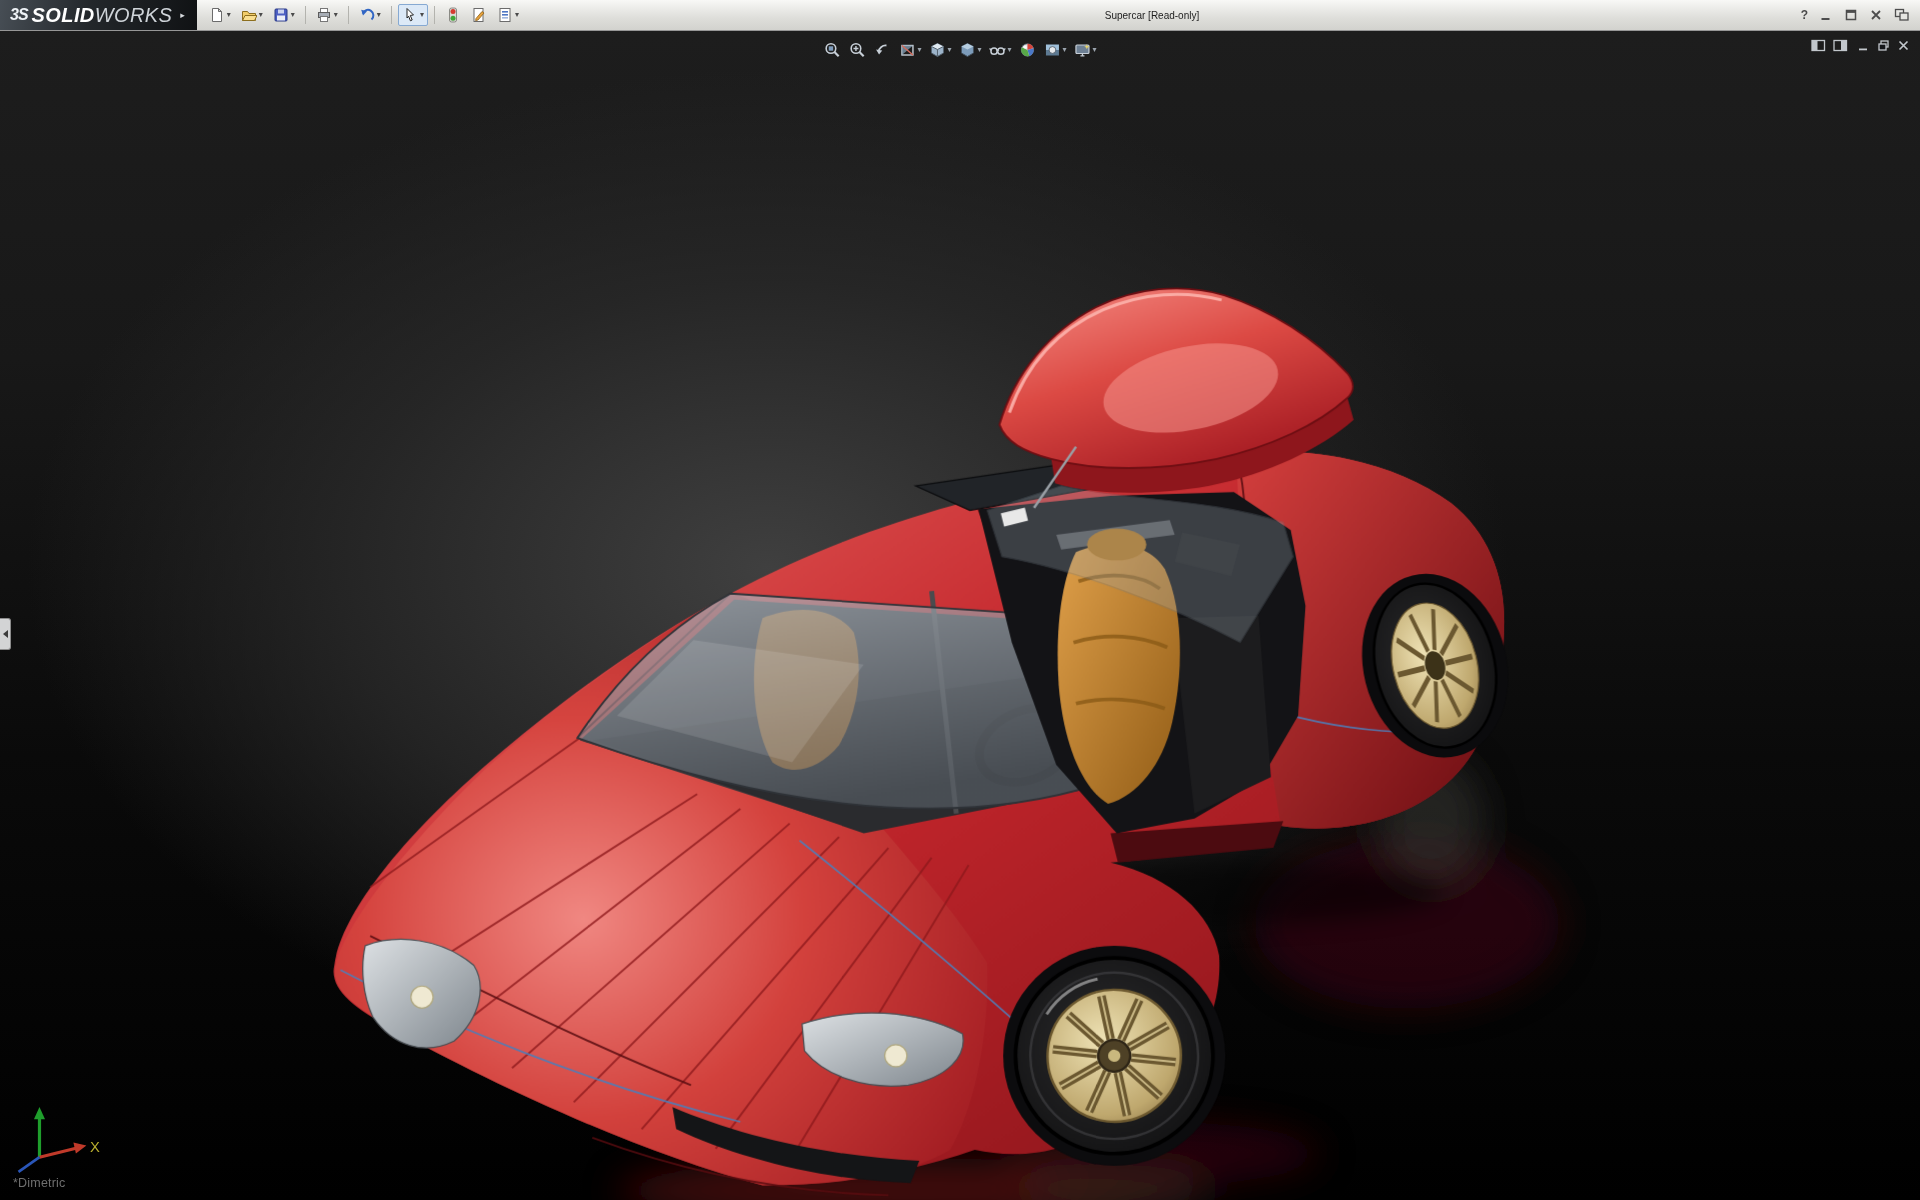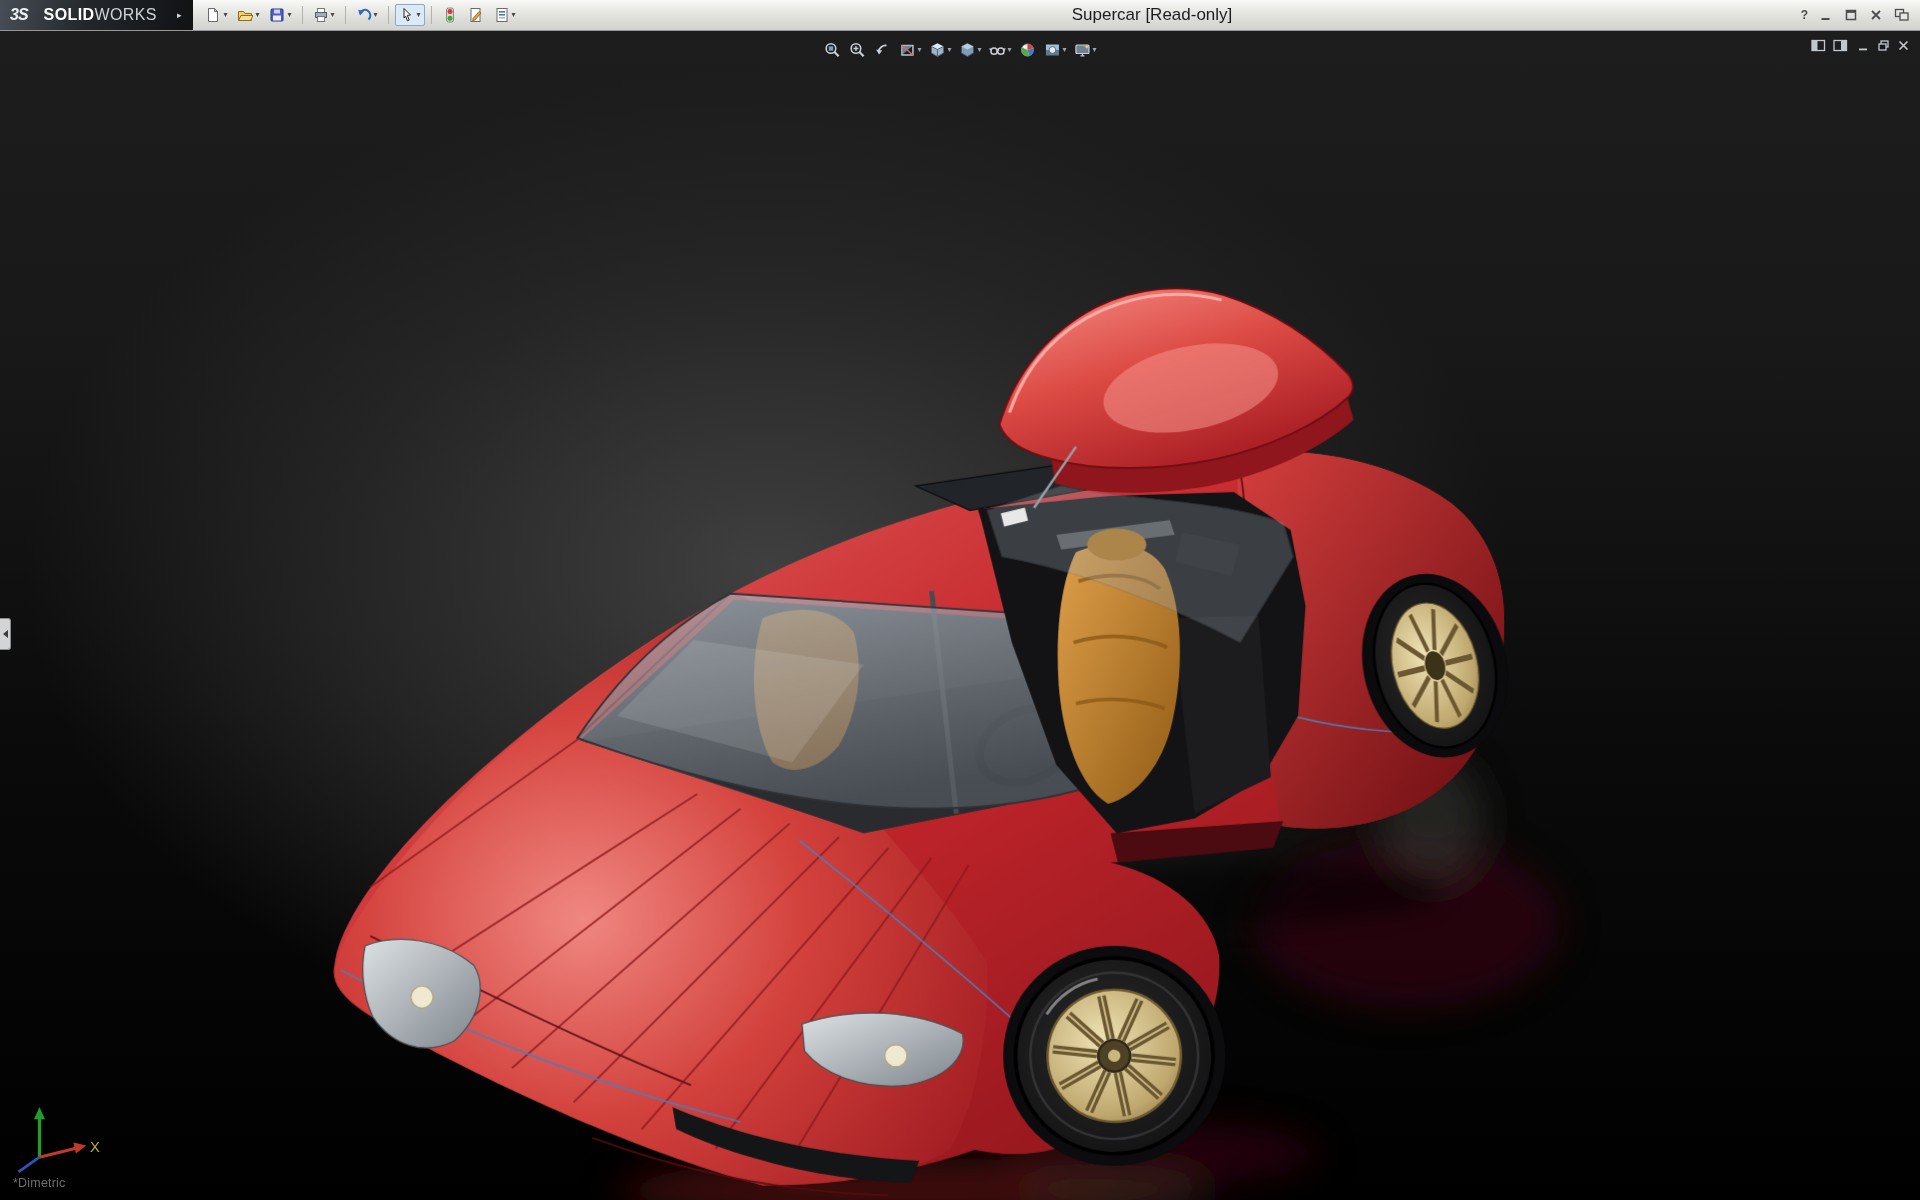--- a/index.html
+++ b/index.html
@@ -3,33 +3,33 @@
 <meta charset="utf-8">
 <style>
   html,body{margin:0;padding:0;}
   body{width:1920px;height:1200px;overflow:hidden;background:#000;
        font-family:"Liberation Sans",sans-serif;-webkit-font-smoothing:antialiased;}
   .window{width:100%;height:100%;display:flex;flex-direction:column;}
 
   
   .titlebar{height:30px;flex:0 0 auto;position:relative;display:flex;align-items:center;
             background:linear-gradient(#f8f8f6,#dededa 60%,#d2d2ce);border-bottom:1px solid #979797;}
-  .logo{height:100%;display:flex;align-items:center;gap:16px;padding:0 12px 0 10px;
+  .logo{height:100%;display:flex;align-items:center;gap:4px;padding:0 12px 0 10px;
         background:linear-gradient(100deg,#474e55 0%,#23272b 45%,#101214 100%);color:#fff;}
   .logo .mark{font-style:italic;font-weight:bold;font-size:16px;letter-spacing:-1px;color:#eef2f6;}
-  .brand{font-size:16px;font-weight:bold;letter-spacing:.4px;color:#fff;}
+  .brand{font-size:20px;font-weight:bold;letter-spacing:.4px;color:#fff;font-style:italic;}
   .brand .light{font-weight:normal;color:#cfd4d9;}
   .flyout{color:#d8dcdf;font-size:9px;margin-left:4px;}
   .tools{display:flex;align-items:center;gap:2px;padding:0 8px;}
   .tbtn{display:flex;align-items:center;gap:2px;padding:2px 3px;border:1px solid transparent;border-radius:2px;}
   .tbtn.active{background:#dce9f7;border-color:#86a9d2;}
   .tbtn svg{display:block;}
   .dd{font-size:8px;color:#4a4a4a;line-height:1;}
   .sep{width:1px;height:18px;background:#b3b3ae;margin:0 4px;}
-  .title{position:absolute;left:60%;transform:translateX(-50%);font-size:17px;color:#1d1d1d;white-space:nowrap;}
+  .title{position:absolute;left:60%;transform:translateX(-50%);font-size:10px;color:#1d1d1d;white-space:nowrap;}
   .winctrl{margin-left:auto;display:flex;align-items:center;gap:11px;padding-right:10px;}
   .winctrl .help{font-size:12px;font-weight:bold;color:#4a4a4a;}
 
   
   .viewport{flex:1;position:relative;overflow:hidden;
     background:
       radial-gradient(ellipse 950px 640px at 40% 46%, rgba(66,66,66,.95) 0%, rgba(40,40,40,.85) 45%, rgba(0,0,0,0) 78%),
       linear-gradient(180deg,#1d1d1d 0%,#181818 28%,#0a0a0a 62%,#000 100%);}
   .scene{position:absolute;inset:0;width:100%;height:100%;display:block;}
 

